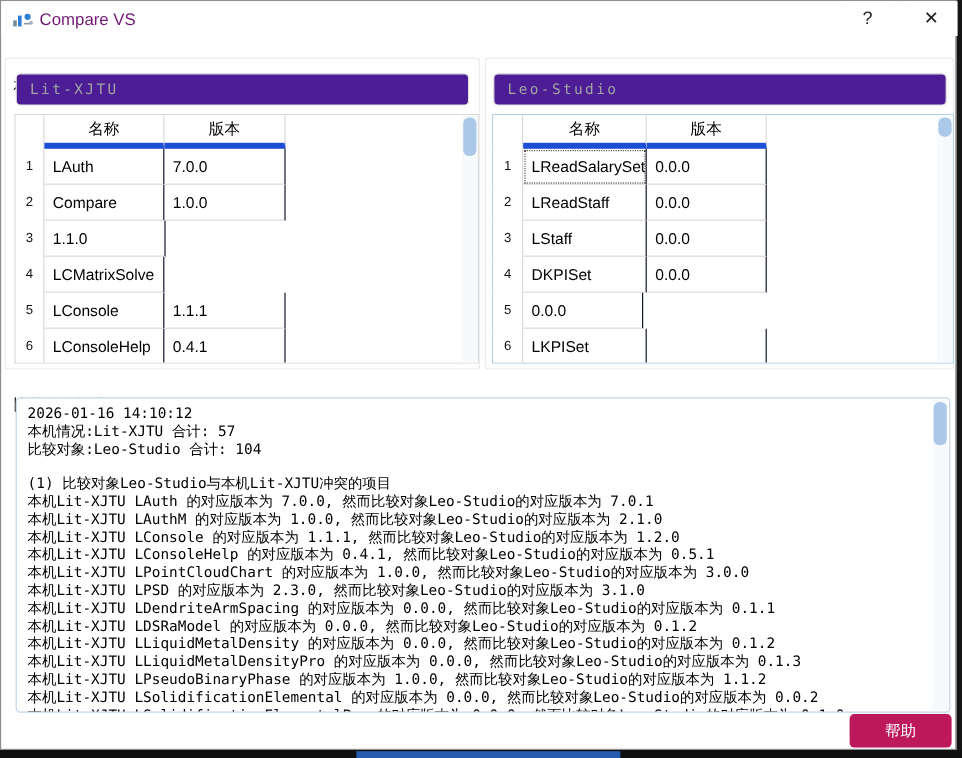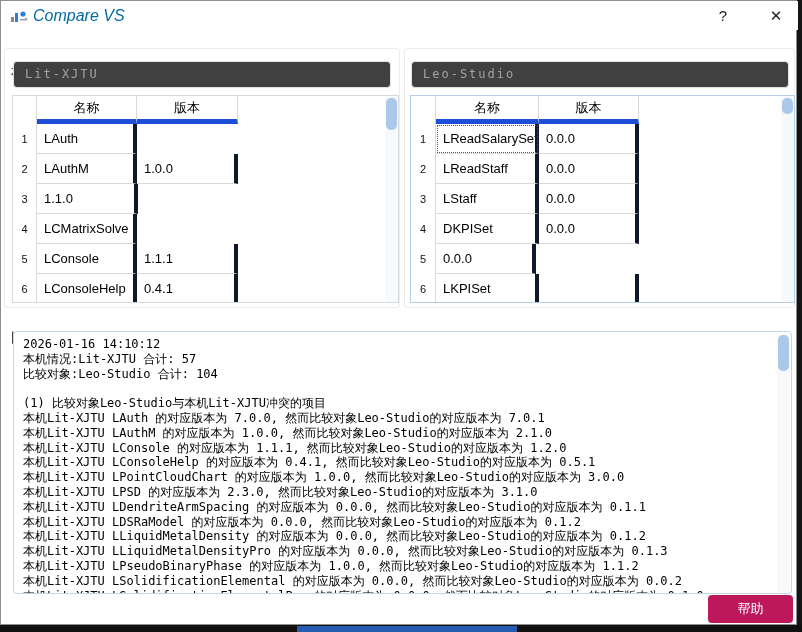--- a/index.html
+++ b/index.html
@@ -4,49 +4,49 @@
 <style>
   * { margin:0; padding:0; box-sizing:border-box; }
   html,body { width:802px; height:632px; }
   body { position:relative; background:#141414; font-family:"Liberation Sans",sans-serif; overflow:hidden; }
 
   .dialog { position:absolute; left:0; top:0; width:797px; height:625px; background:#ffffff; border:1px solid #8f8f8f; }
 
   
   .titlebar { position:absolute; left:0; top:0; width:100%; height:30px; background:#fff; }
   .app-icon { position:absolute; left:9px; top:7px; width:18px; height:16px; }
-  .title-text { position:absolute; left:32px; top:0; height:30px; line-height:30px; font-size:16px; color:#0369a1;font-style:italic; }
+  .title-text { position:absolute; left:32px; top:0; height:30px; line-height:30px; font-size:14px; color:#701a75; }
   .win-btn { position:absolute; top:0; width:44px; height:29px; text-align:center; line-height:29px; font-size:15px; color:#222; cursor:pointer; background:#fff; border:none; }
   .btn-help { left:700px; }
   .btn-close { left:753px; }
 
   
   .groupbox { position:absolute; border:1px solid #ececec; border-radius:3px; top:47px; height:260px; }
   .gb-left { left:3px; width:396px; }
   .gb-right { left:403px; width:391px; }
   .group-label { position:absolute; top:39px; height:17px; line-height:17px; background:#fff; padding:0 4px; font-size:13px; color:#000;margin-top:23px; }
   .gl-left { left:6px; }
   .gl-right { left:406px;font-weight:bold; }
 
   
-  .lineedit { position:absolute; top:60px; height:27px; width:378px; background:#404040; border:1px solid #e2e2e2; border-radius:4px; line-height:25px; padding-left:11px; font-family:"DejaVu Sans Mono",monospace; font-size:12px; letter-spacing:2px; color:#a3a3a3; overflow:hidden; white-space:nowrap; }
+  .lineedit { position:absolute; top:60px; height:27px; width:378px; background:#4c1d95; border:1px solid #e2e2e2; border-radius:4px; line-height:25px; padding-left:11px; font-family:"DejaVu Sans Mono",monospace; font-size:12px; letter-spacing:2px; color:#a3a3a3; overflow:hidden; white-space:nowrap; }
   .le-left { left:12px; }
   .le-right { left:410px; }
 
   
   .table { position:absolute; top:94px; height:208px; background:#fff; border:1px solid #d9d9d9; overflow:hidden; }
   .t-left  { left:11px;  width:387px; }
   .t-right { left:409px; width:385px; border-color:#b5cfe8; }
   .trow { display:flex; height:30px; font-size:13px; color:#000; background:#fff; }
   .trow.thead { height:28px; }
   .cell { display:flex; align-items:center; padding-left:7px; overflow:hidden; white-space:nowrap; }
   .cell.num { justify-content:center; padding:0; font-size:11px; color:#111; border-right:1px solid #d9d9d9; }
   .cell.hdr { justify-content:center; padding:0; border-right:1px solid #d9d9d9; border-bottom:5px solid #1d4ed8; }
   .cell.num.hdr { border-bottom:none; }
-  .cell.body { border-right:4px solid #0f172a; border-bottom:1px solid #d9d9d9; }
+  .cell.body { border-right:1px solid #0f172a; border-bottom:1px solid #d9d9d9; }
   .t-left  .c-num {width:24px;} .t-left  .c-name {width:100px;} .t-left  .c-ver {width:101px;}
   .t-right .c-num {width:25px;} .t-right .c-name {width:103px;} .t-right .c-ver {width:100px;}
   .cell.focus { outline:1px dotted #555; outline-offset:-2px; }
 
   
   .vscroll { position:absolute; right:0; top:0; bottom:0; width:13px; background:#f7fafd; }
   .vthumb { position:absolute; left:1px; width:11px; border-radius:5px; background:#abc8e8; }
   .th-left { top:2px; height:32px; }
   .th-right { top:2px; height:16px; }
   .th-log { top:2px; height:36px; }
@@ -93,24 +93,25 @@
   <div class="table t-left" id="table-left">
     <div class="rows">
         <div class="trow thead">
           <div class="cell num hdr c-num"></div>
           <div class="cell hdr c-name">名称</div>
           <div class="cell hdr c-ver">版本</div>
         </div>
         <div class="trow">
           <div class="cell num c-num">1</div>
           <div class="cell body c-name">LAuth</div>
+          <div class="cell body c-ver">7.0.0</div>
         </div>
         <div class="trow">
           <div class="cell num c-num">2</div>
-          <div class="cell body c-name">LAuthM</div>
+          <div class="cell body c-name">Compare</div>
           <div class="cell body c-ver">1.0.0</div>
         </div>
         <div class="trow">
           <div class="cell num c-num">3</div>
           <div class="cell body c-ver">1.1.0</div>
         </div>
         <div class="trow">
           <div class="cell num c-num">4</div>
           <div class="cell body c-name">LCMatrixSolve</div>
         </div>

